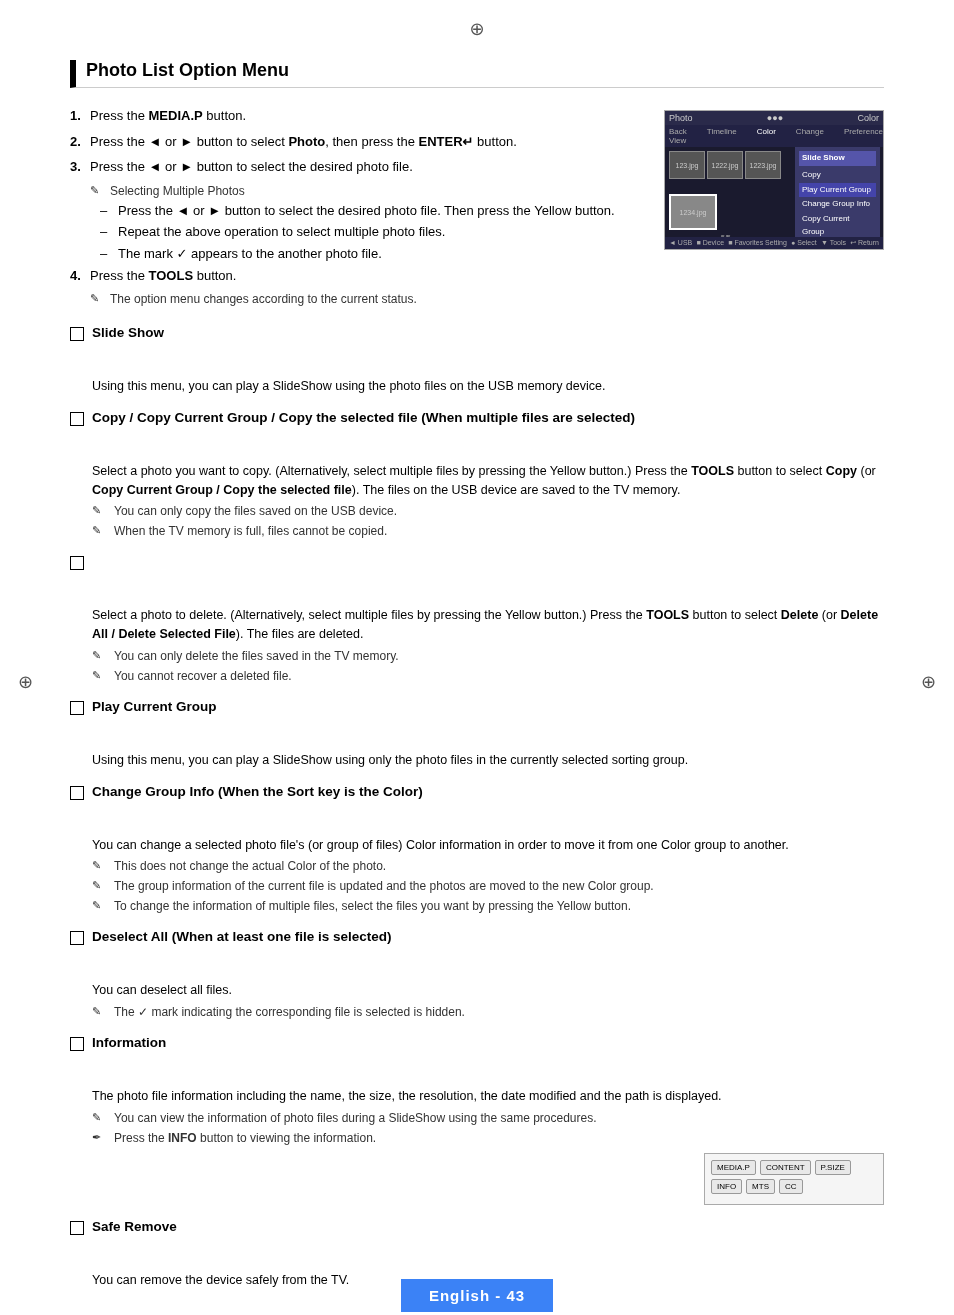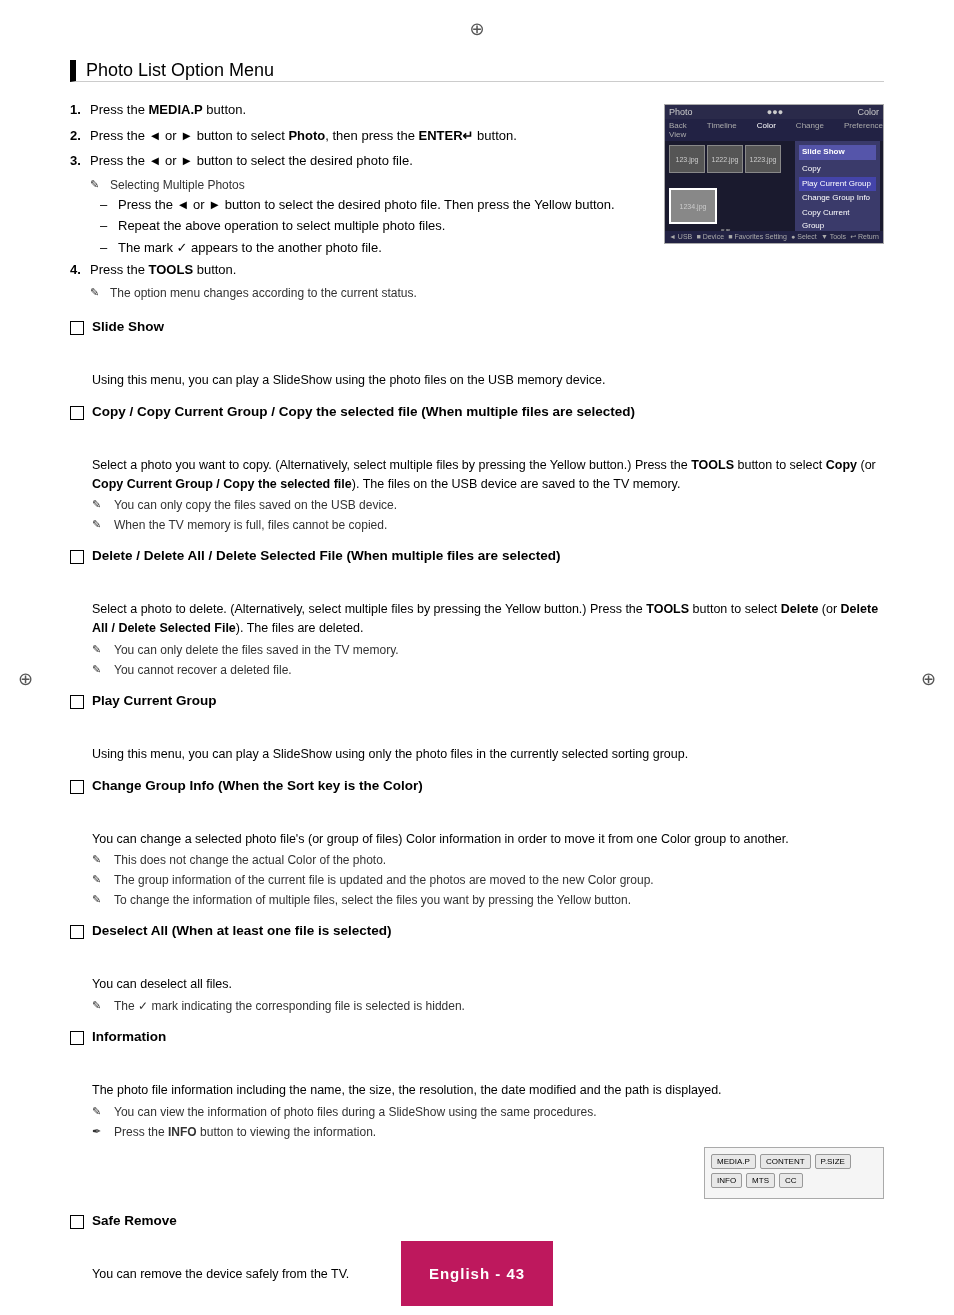--- a/index.html
+++ b/index.html
@@ -37,25 +37,26 @@
     }
     .corner-mark.right-center {
       right: 18px;
       top: 50%;
       transform: translateY(-50%);
       font-size: 18px;
     }
 
     .section-title {
       font-size: 18px;
-      font-weight: normal;
+      font-weight: bold;
       border-left: 6px solid #000;
       padding-left: 10px;
       margin-bottom: 18px;
       border-bottom: 1px solid #ccc;
+      padding-bottom: 6px;
     }
     .intro-area {
       display: flex;
       gap: 20px;
       margin-bottom: 14px;
     }
     .steps {
       flex: 1;
     }
     .step-item {
@@ -222,25 +223,25 @@
     .bottom-page-area {
       position: absolute;
       bottom: 30px;
       left: 0;
       right: 0;
       display: flex;
       flex-direction: column;
       align-items: center;
     }
     .page-number-box {
-      background: #be185d;
+      background: #3b82f6;
       color: #fff;
       font-size: 15px;
       font-weight: bold;
-      padding: 24px 28px;
+      padding: 8px 28px;
       letter-spacing: 1px;
       margin-top: 43px;
     }
     .bottom-file-info {
       display: flex;
       justify-content: space-between;
       width: 100%;
       padding: 0 20px;
       font-size: 10px;
       color: #777;
@@ -393,21 +394,20 @@
       <div class="note-row">
         <span class="note-sym">✎</span>
         <span>When the TV memory is full, files cannot be copied.</span>
       </div>
     </div>
   </div>
 
   <div class="option-section">
     <div class="option-header">
       <div class="checkbox-icon"></div>
-      <span class="option-title">Delete / Delete All / Delete Selected File (When multiple files are selected)</span>
     </div>
     <div class="option-body">
       <p>Select a photo to delete. (Alternatively, select multiple files by pressing the Yellow button.) Press the <strong>TOOLS</strong> button to select <strong>Delete</strong> (or <strong>Delete All / Delete Selected File</strong>). The files are deleted.</p>
       <div class="note-row">
         <span class="note-sym">✎</span>
         <span>You can only delete the files saved in the TV memory.</span>
       </div>
       <div class="note-row">
         <span class="note-sym">✎</span>
         <span>You cannot recover a deleted file.</span>

